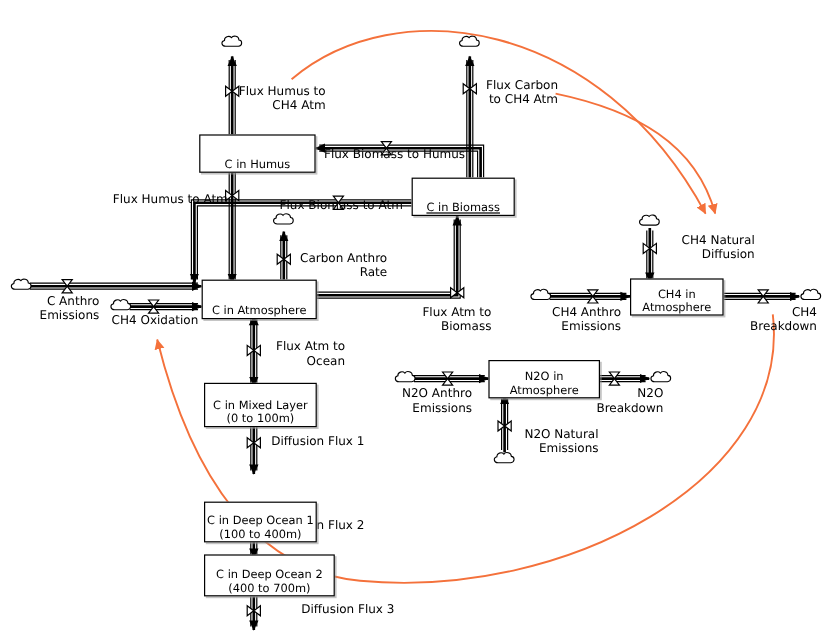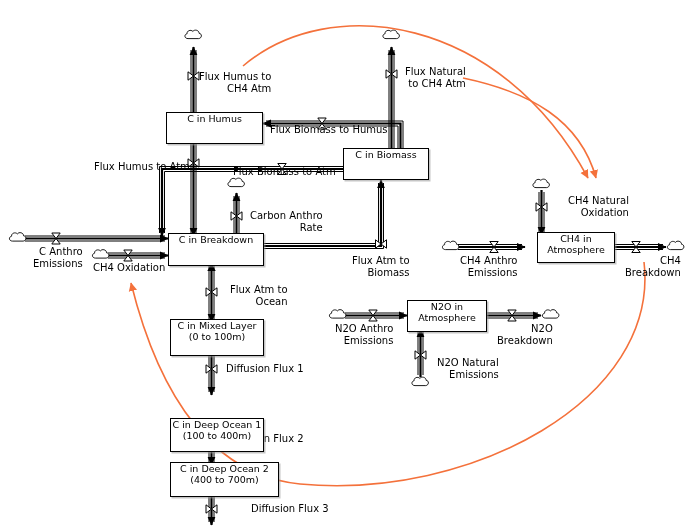--- a/index.html
+++ b/index.html
@@ -1,20 +1,20 @@
 <!DOCTYPE html>
 <html><head>
 <meta charset="utf-8">
 <style>
   html,body{margin:0;padding:0;background:#ffffff;}
   #stage{position:relative;width:696px;height:528px;background:#ffffff;
          font-family:"DejaVu Sans","Liberation Sans",sans-serif;overflow:hidden;}
   svg.layer{position:absolute;left:0;top:0;width:696px;height:528px;}
   .stock{position:absolute;border:1px solid #000;background:#fff;
-         display:flex;align-items:flex-start;justify-content:center;text-align:center;
+         display:flex;align-items:flex-end;justify-content:center;text-align:center;
          font-size:9.5px;color:#000;line-height:1.18;box-sizing:border-box;
          box-shadow:1.5px 1.5px 0 0 rgba(150,150,150,0.55);}
   .lbl{position:absolute;font-size:10px;color:#000;line-height:1.18;
        text-align:right;white-space:pre;}
 </style>
 </head>
 <body>
 
 <div id="stage">
 
@@ -166,73 +166,73 @@
       <path d="M 644,262 C 660,400 470,500 300,484 C 215,476 160,400 131,283" marker-end="url(#arrowOrange)"></path>
     </g>
   </svg>
 
   <div id="flow-labels">
       <div class="lbl" style="left: 199px; top: 71px;">Flux Humus to
 CH4 Atm</div>
       <div class="lbl" style="left: 94px; top: 161px;">Flux Humus to Atm</div>
       <div class="lbl" style="left: 270px; top: 124px;">Flux Biomass to Humus</div>
       <div class="lbl" style="left: 233px; top: 166px;">Flux Biomass to Atm</div>
-      <div class="lbl" style="left: 405px; top: 66px;">Flux Natural
+      <div class="lbl" style="left: 405px; top: 66px;">Flux Carbon
 to CH4 Atm</div>
       <div class="lbl" style="left: 250px; top: 210px;">Carbon Anthro
 Rate</div>
       <div class="lbl" style="left: 33px; top: 246px;">C Anthro
 Emissions</div>
       <div class="lbl" style="left: 93px; top: 262px;">CH4 Oxidation</div>
       <div class="lbl" style="left: 352px; top: 255px;">Flux Atm to
 Biomass</div>
       <div class="lbl" style="left: 230px; top: 284px;">Flux Atm to
 Ocean</div>
       <div class="lbl" style="left: 226px; top: 363px;">Diffusion Flux 1</div>
       <div class="lbl" style="left: 226px; top: 433px;">Diffusion Flux 2</div>
       <div class="lbl" style="left: 226px; top: 503px; margin-left: 25px;">Diffusion Flux 3</div>
       <div class="lbl" style="left: 568px; top: 195px;">CH4 Natural
-Oxidation</div>
+Diffusion</div>
       <div class="lbl" style="left: 460px; top: 255px;">CH4 Anthro
 Emissions</div>
       <div class="lbl" style="left: 625px; top: 255px;">CH4
 Breakdown</div>
       <div class="lbl" style="left: 335px; top: 323px;">N2O Anthro
 Emissions</div>
       <div class="lbl" style="left: 497px; top: 323px;">N2O
 Breakdown</div>
       <div class="lbl" style="left: 437px; top: 357px;">N2O Natural
 Emissions</div>
     </div>
 
   <div id="stock-boxes">
       <div class="stock" style="left: 166px; top: 112px; width: 97px; height: 32px;">
         <span style="white-space: pre;">C in Humus</span>
       </div>
       <div class="stock" style="left: 343px; top: 148px; width: 86px; height: 32px;">
-        <span style="white-space: pre;">C in Biomass</span>
+        <span style="white-space: pre; text-decoration: underline;">C in Biomass</span>
       </div>
       <div class="stock" style="left: 168px; top: 233px; width: 96px; height: 33px;">
-        <span style="white-space: pre;">C in Breakdown</span>
+        <span style="white-space: pre;">C in Atmosphere</span>
       </div>
       <div class="stock" style="left: 170px; top: 319px; width: 94px; height: 37px;">
         <span style="white-space: pre;">C in Mixed Layer
 (0 to 100m)</span>
       </div>
       <div class="stock" style="left: 170px; top: 392px; width: 94px; height: 34px; margin-top: 26px;">
         <span style="white-space: pre;">C in Deep Ocean 1
 (100 to 400m)</span>
       </div>
       <div class="stock" style="left: 170px; top: 462px; width: 109px; height: 35px;">
         <span style="white-space: pre;">C in Deep Ocean 2
 (400 to 700m)</span>
       </div>
-      <div class="stock" style="left: 537px; top: 232px; width: 78px; height: 31px;">
+      <div class="stock" style="left: 525px; top: 232px; width: 78px; height: 31px;">
         <span style="white-space: pre;">CH4 in
 Atmosphere</span>
       </div>
-      <div class="stock" style="left: 407px; top: 300px; width: 80px; height: 32px;">
+      <div class="stock" style="left: 407px; top: 300px; width: 93px; height: 32px;">
         <span style="white-space: pre;">N2O in
 Atmosphere</span>
       </div>
     </div>
 
 </div>
 
 </body></html>

